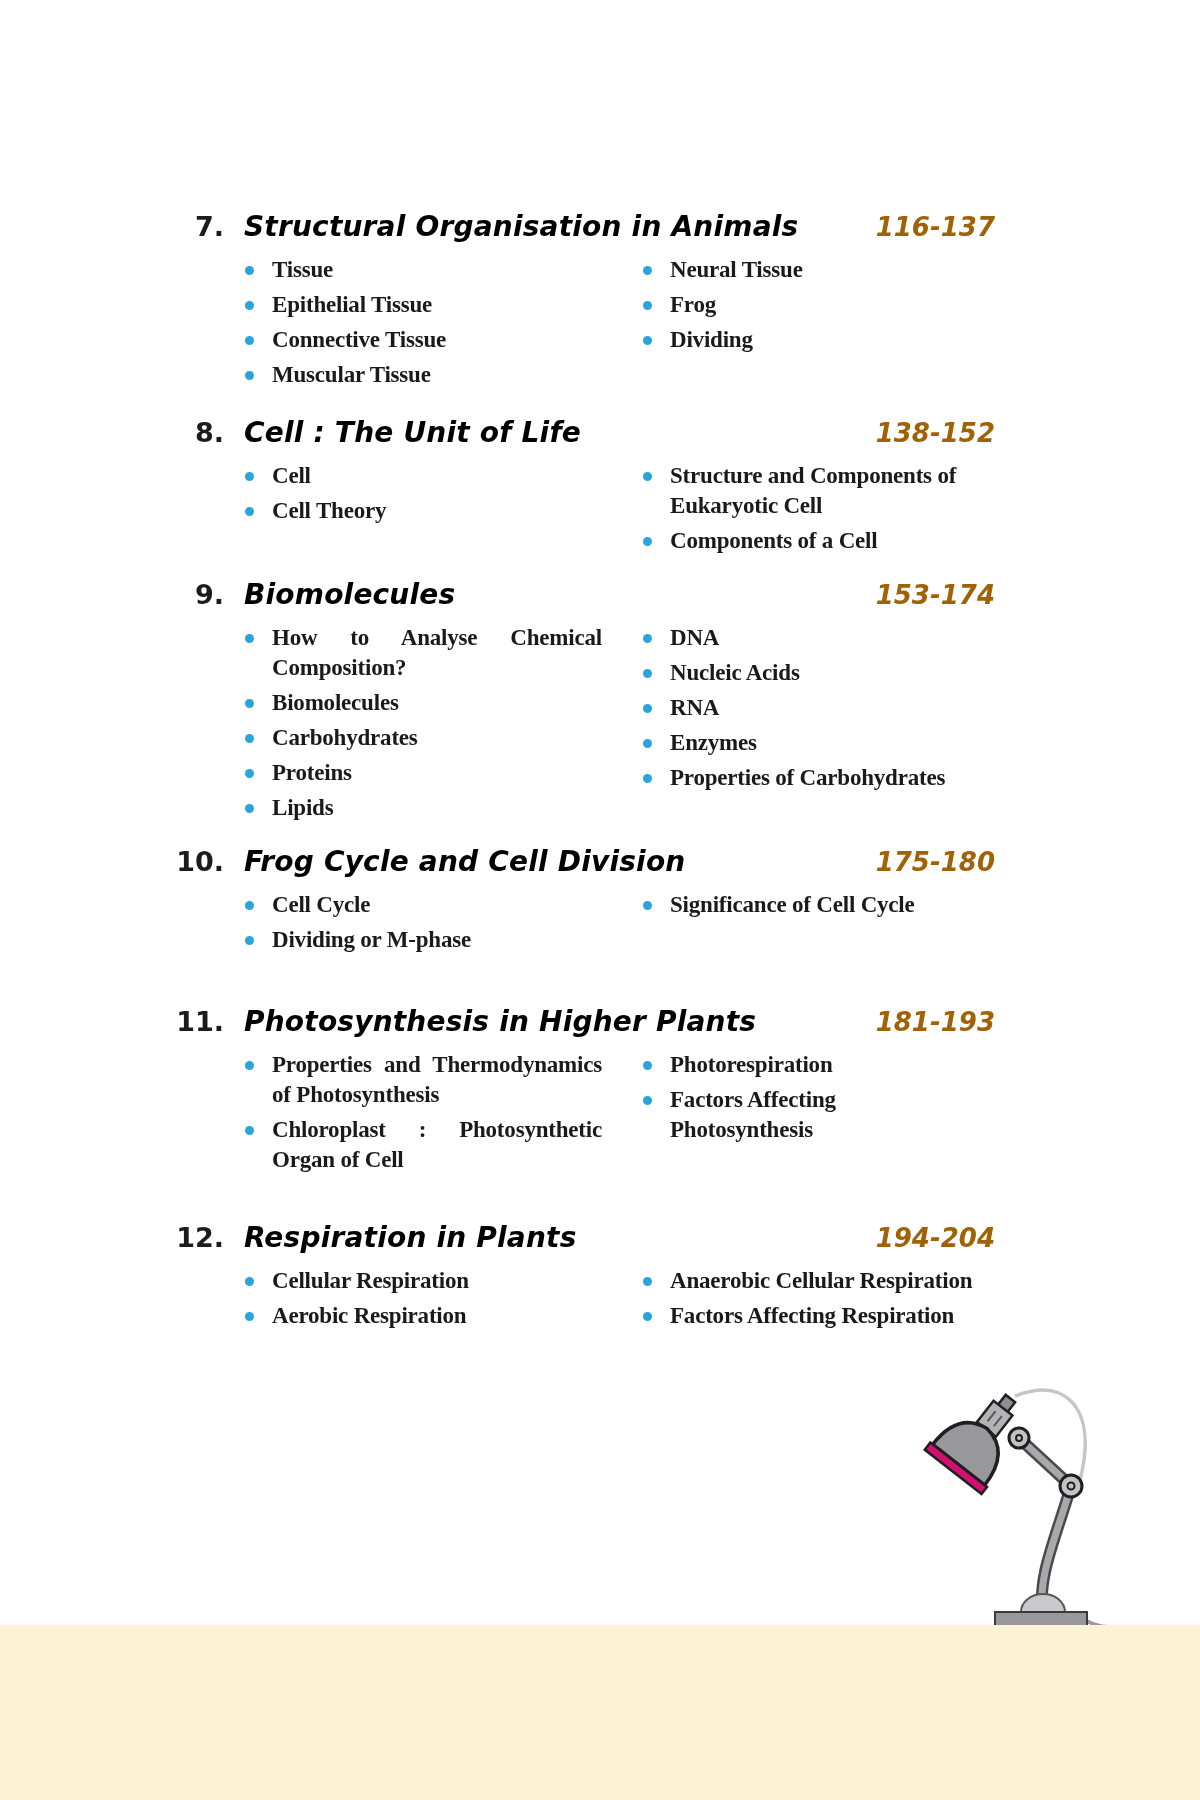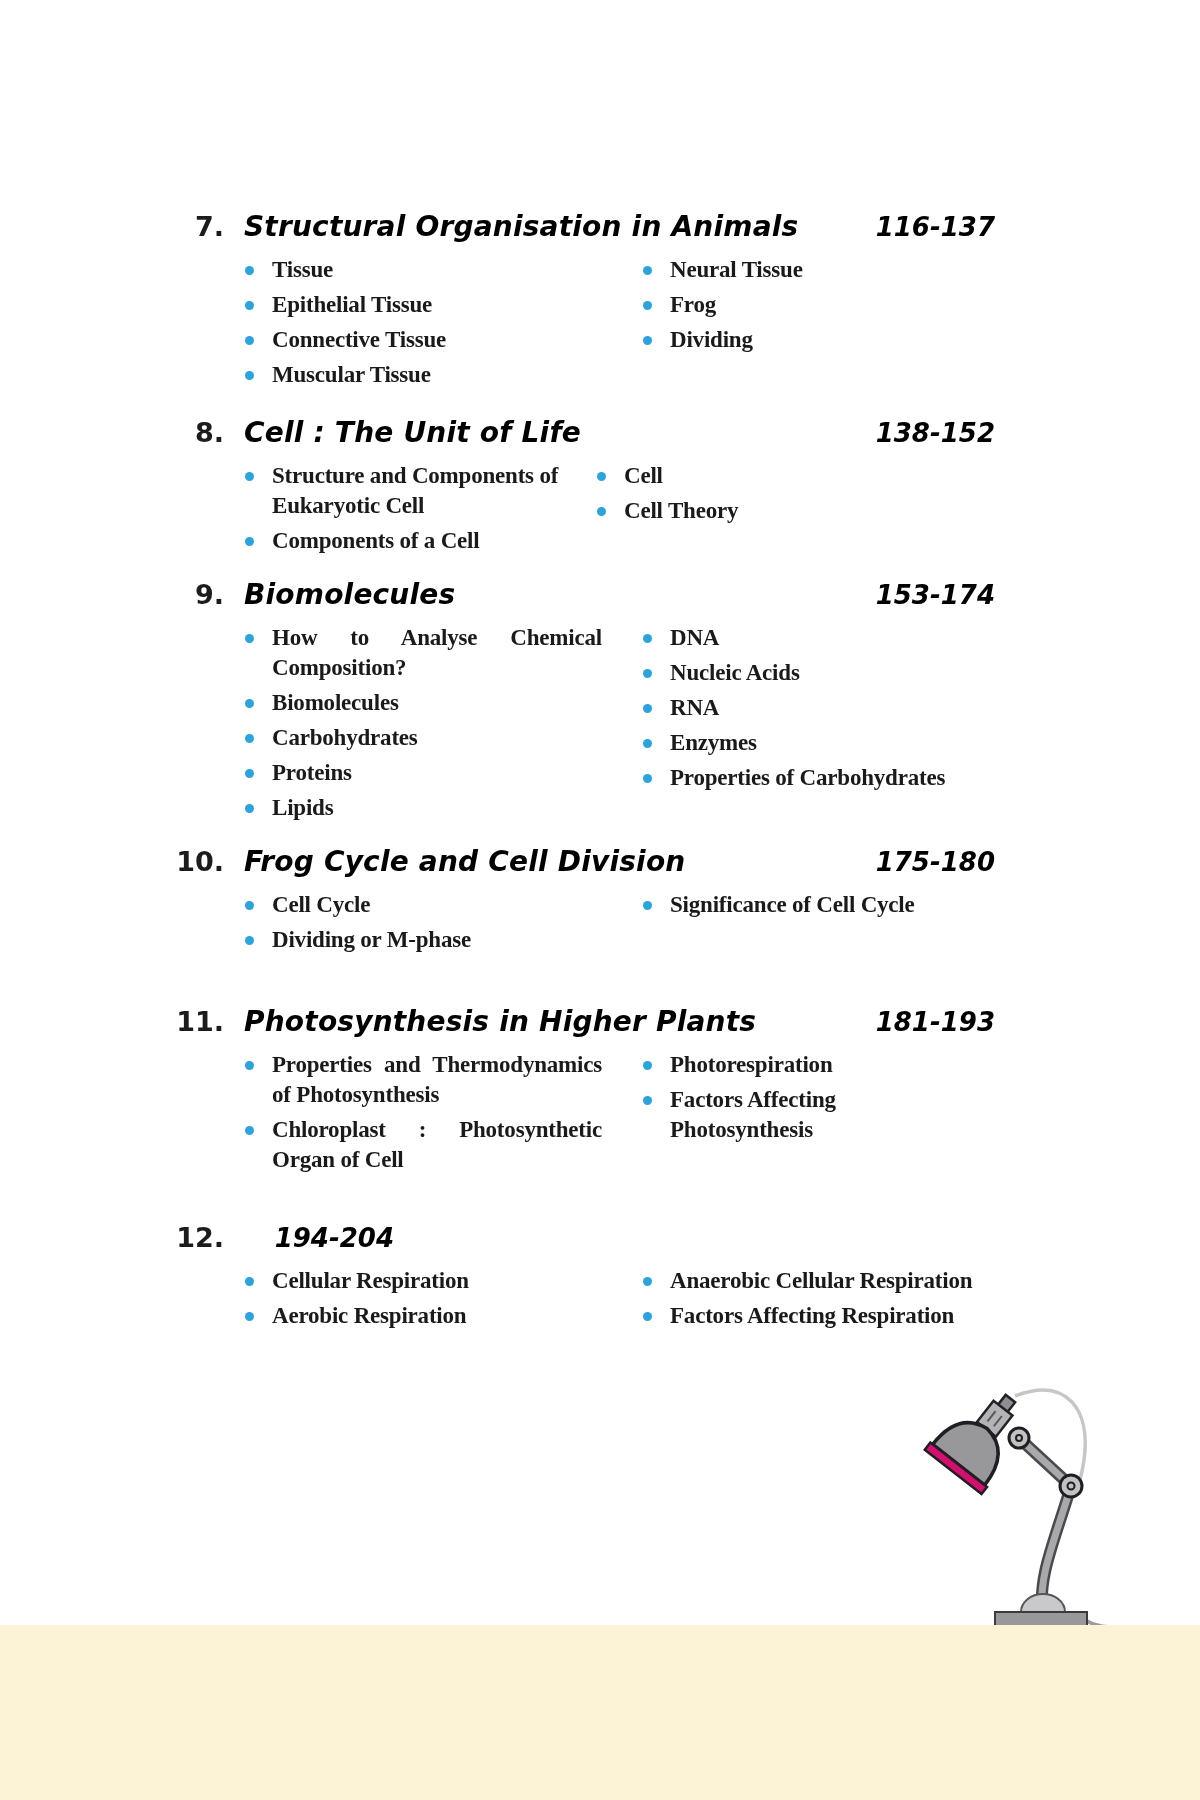--- a/index.html
+++ b/index.html
@@ -41,21 +41,21 @@
     letter-spacing:0.2px;
   }
   .pages{
     flex:none;
     min-width:150px;
     text-align:right;
     font-family:"DejaVu Sans", sans-serif;
     font-weight:bold;
     font-style:italic;
     font-size:26px;
-    color:#000000;
+    color:#a16207;
   }
   .topics{
     display:flex;
     margin-left:85px;
   }
   .col{display:block;}
   .col-left{width:398px;flex:none;}
   .col-right{flex:1;}
   .topic{
     display:flex;
@@ -143,38 +143,38 @@
       </div>
     </section>
 
     <section class="chapter ch-8">
       <div class="chapter-header">
         <span class="num">8.</span>
         <span class="title">Cell : The Unit of Life</span>
         <span class="pages">138-152</span>
       </div>
       <div class="topics">
+        <div class="col col-left">
+          <div class="topic">
+              <span class="bullet"></span>
+              <span class="topic-text">Cell</span>
+            </div>
+          <div class="topic">
+              <span class="bullet"></span>
+              <span class="topic-text">Cell Theory</span>
+            </div>
+        </div>
         <div class="col col-right">
           <div class="topic">
               <span class="bullet"></span>
               <span class="topic-text">Structure and Components of Eukaryotic Cell</span>
             </div>
           <div class="topic">
               <span class="bullet"></span>
               <span class="topic-text">Components of a Cell</span>
-            </div>
-        </div>
-        <div class="col col-left">
-          <div class="topic">
-              <span class="bullet"></span>
-              <span class="topic-text">Cell</span>
-            </div>
-          <div class="topic">
-              <span class="bullet"></span>
-              <span class="topic-text">Cell Theory</span>
             </div>
         </div>
       </div>
     </section>
 
     <section class="chapter ch-9">
       <div class="chapter-header">
         <span class="num">9.</span>
         <span class="title">Biomolecules</span>
         <span class="pages">153-174</span>
@@ -279,20 +279,21 @@
               <span class="bullet"></span>
               <span class="topic-text">Factors Affecting Photosynthesis</span>
             </div>
         </div>
       </div>
     </section>
 
     <section class="chapter ch-12">
       <div class="chapter-header">
         <span class="num">12.</span>
+        <span class="title">Respiration in Plants</span>
         <span class="pages">194-204</span>
       </div>
       <div class="topics">
         <div class="col col-left">
           <div class="topic">
               <span class="bullet"></span>
               <span class="topic-text">Cellular Respiration</span>
             </div>
           <div class="topic">
               <span class="bullet"></span>

